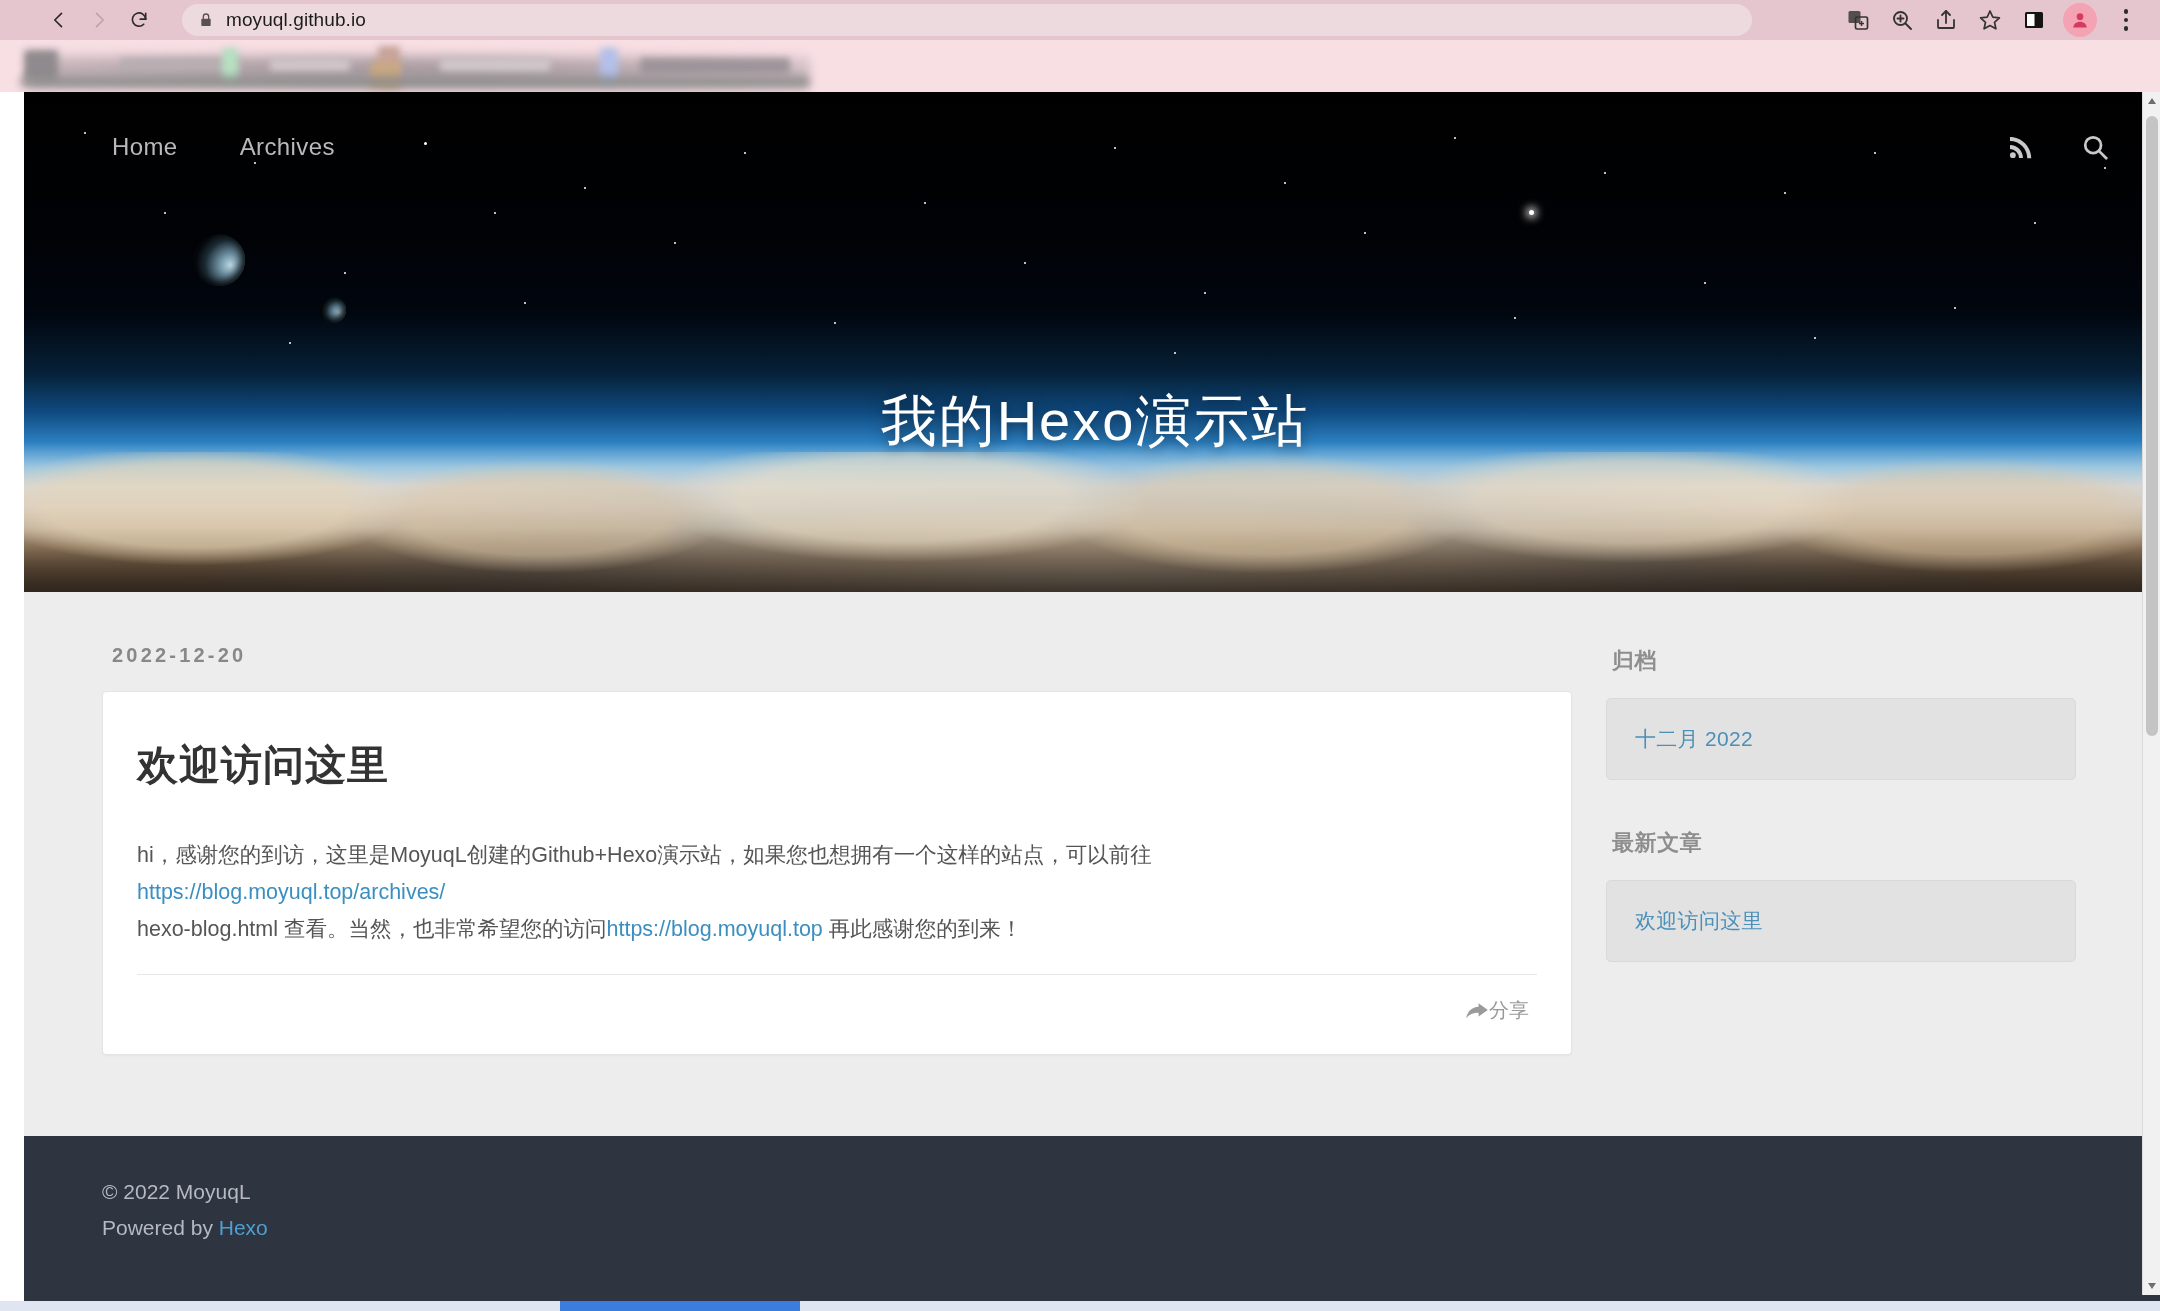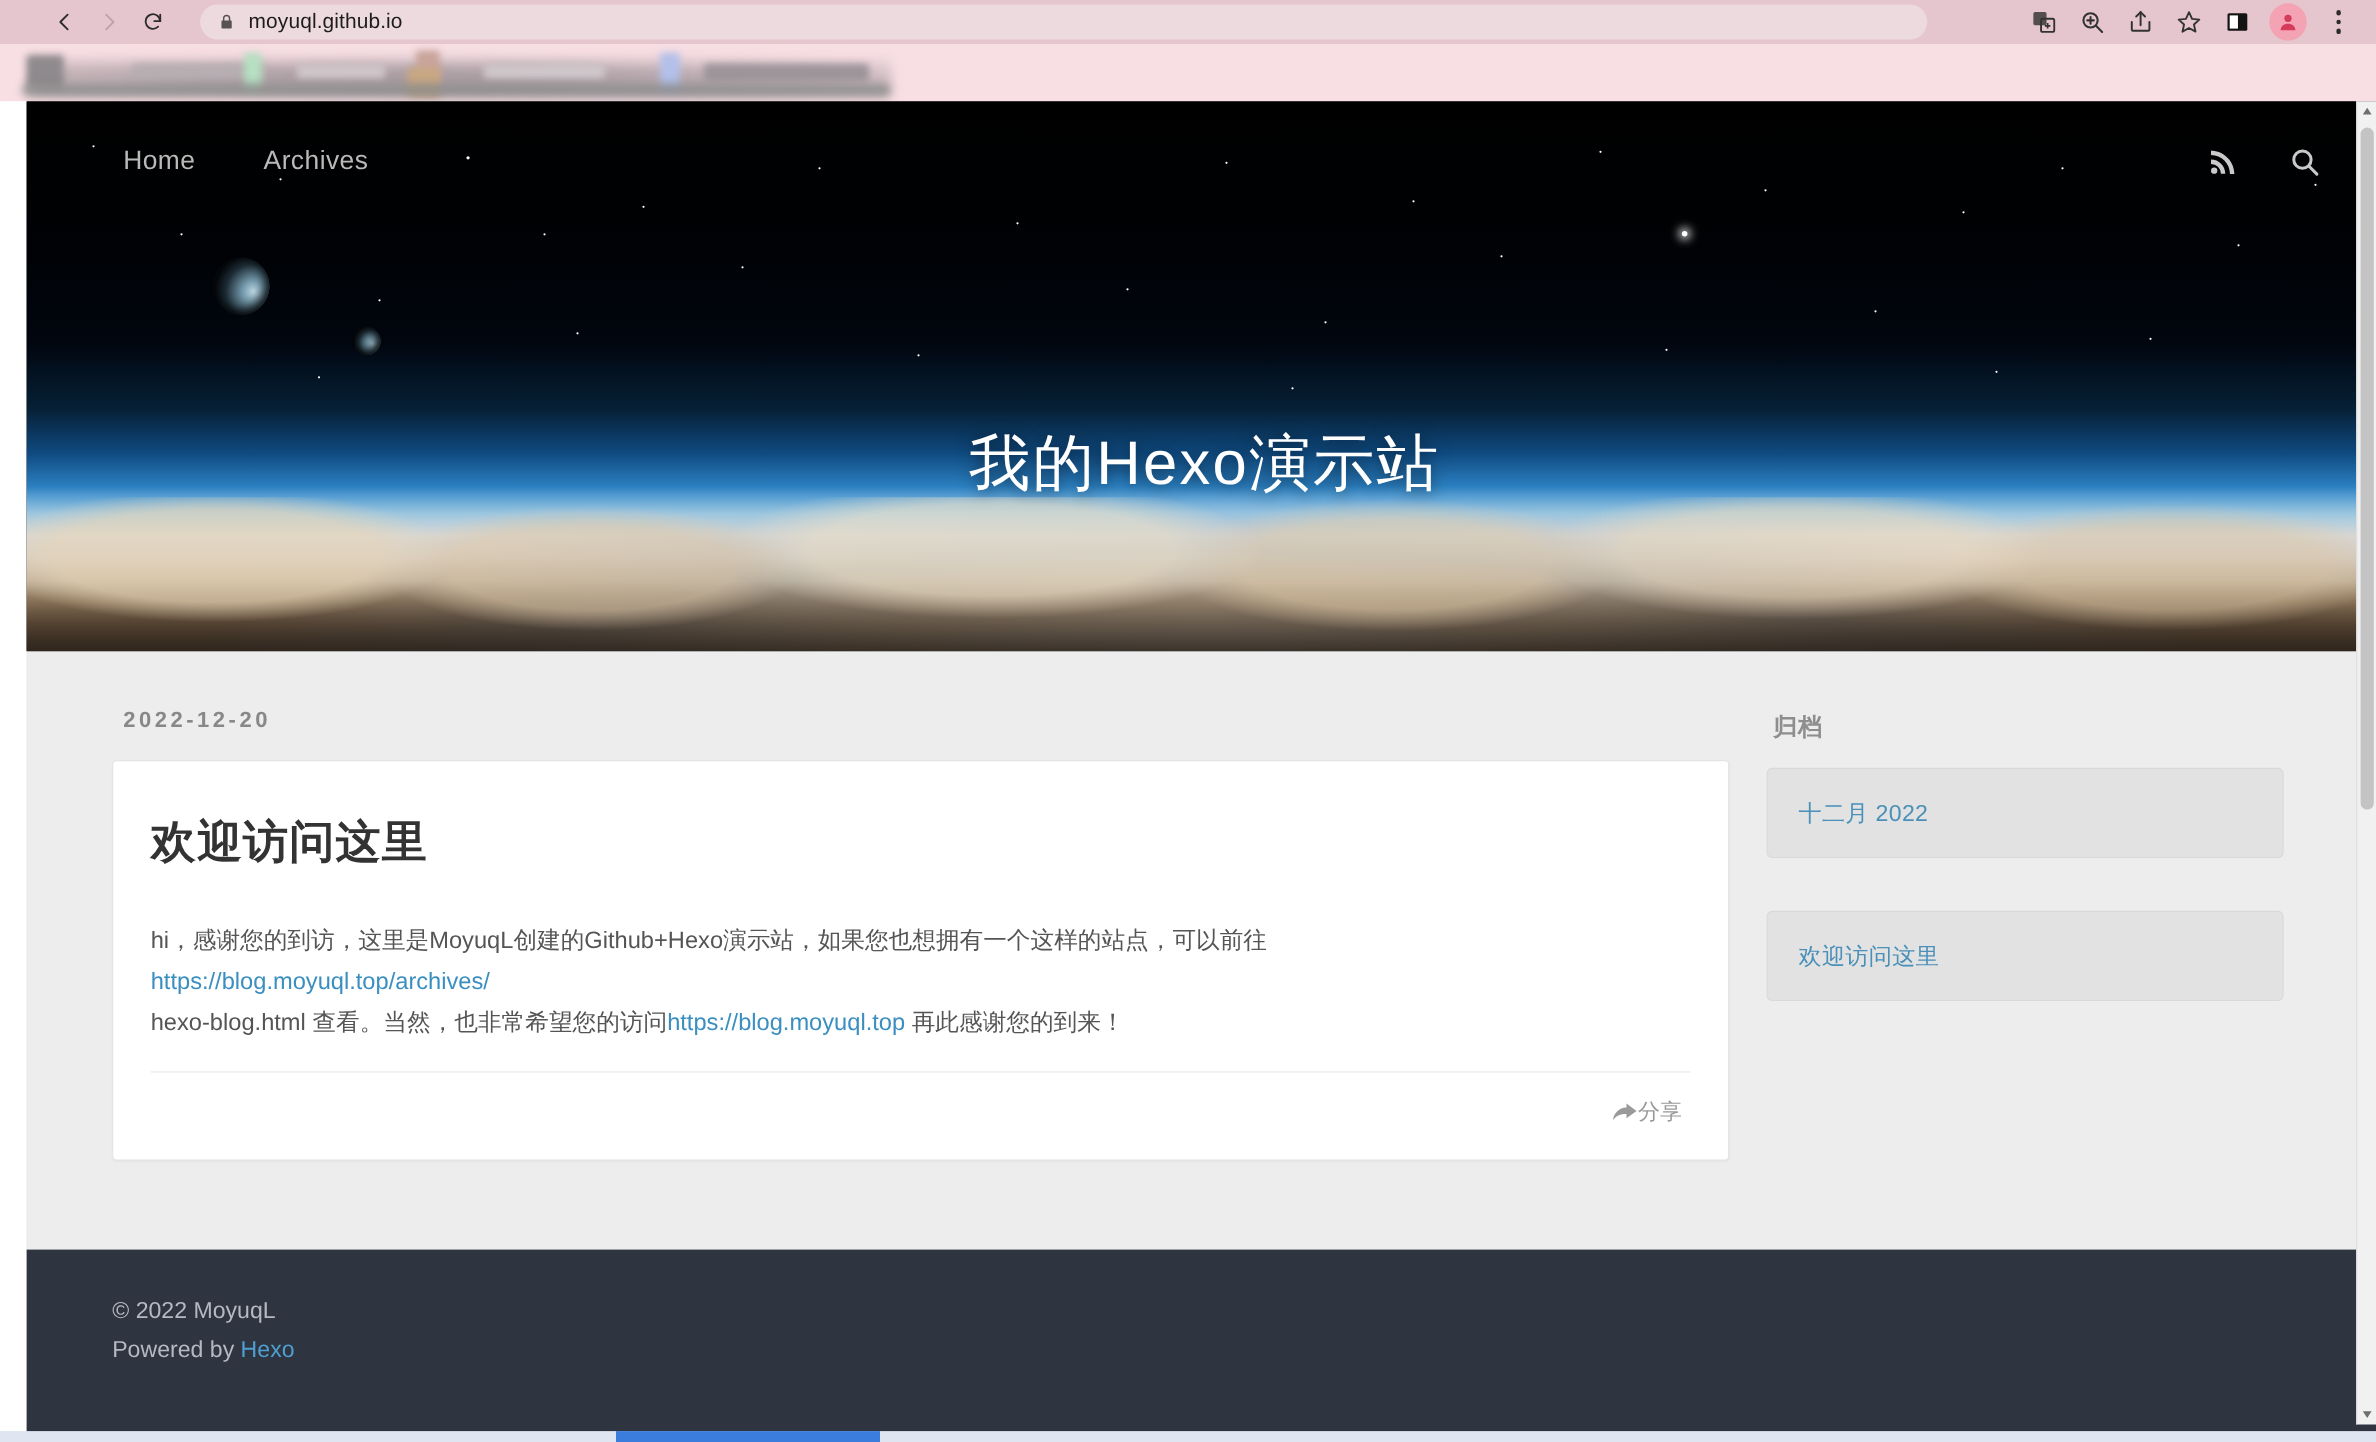--- a/index.html
+++ b/index.html
@@ -372,20 +372,21 @@
         </div>
       </article>
     </div>
 
     <aside class="col-side">
       <h3 class="side-h">归档</h3>
       <div class="side-box">
         <a class="side-link" href="#">十二月 2022</a>
       </div>
 
+      <h3 class="side-h">最新文章</h3>
       <div class="side-box">
         <a class="side-link" href="#">欢迎访问这里</a>
       </div>
     </aside>
   </div>
 
   <footer class="site-footer">
     <div class="footer-line">© 2022 MoyuqL</div>
     <div class="footer-line">
       <span>Powered by </span><a href="#">Hexo</a>

